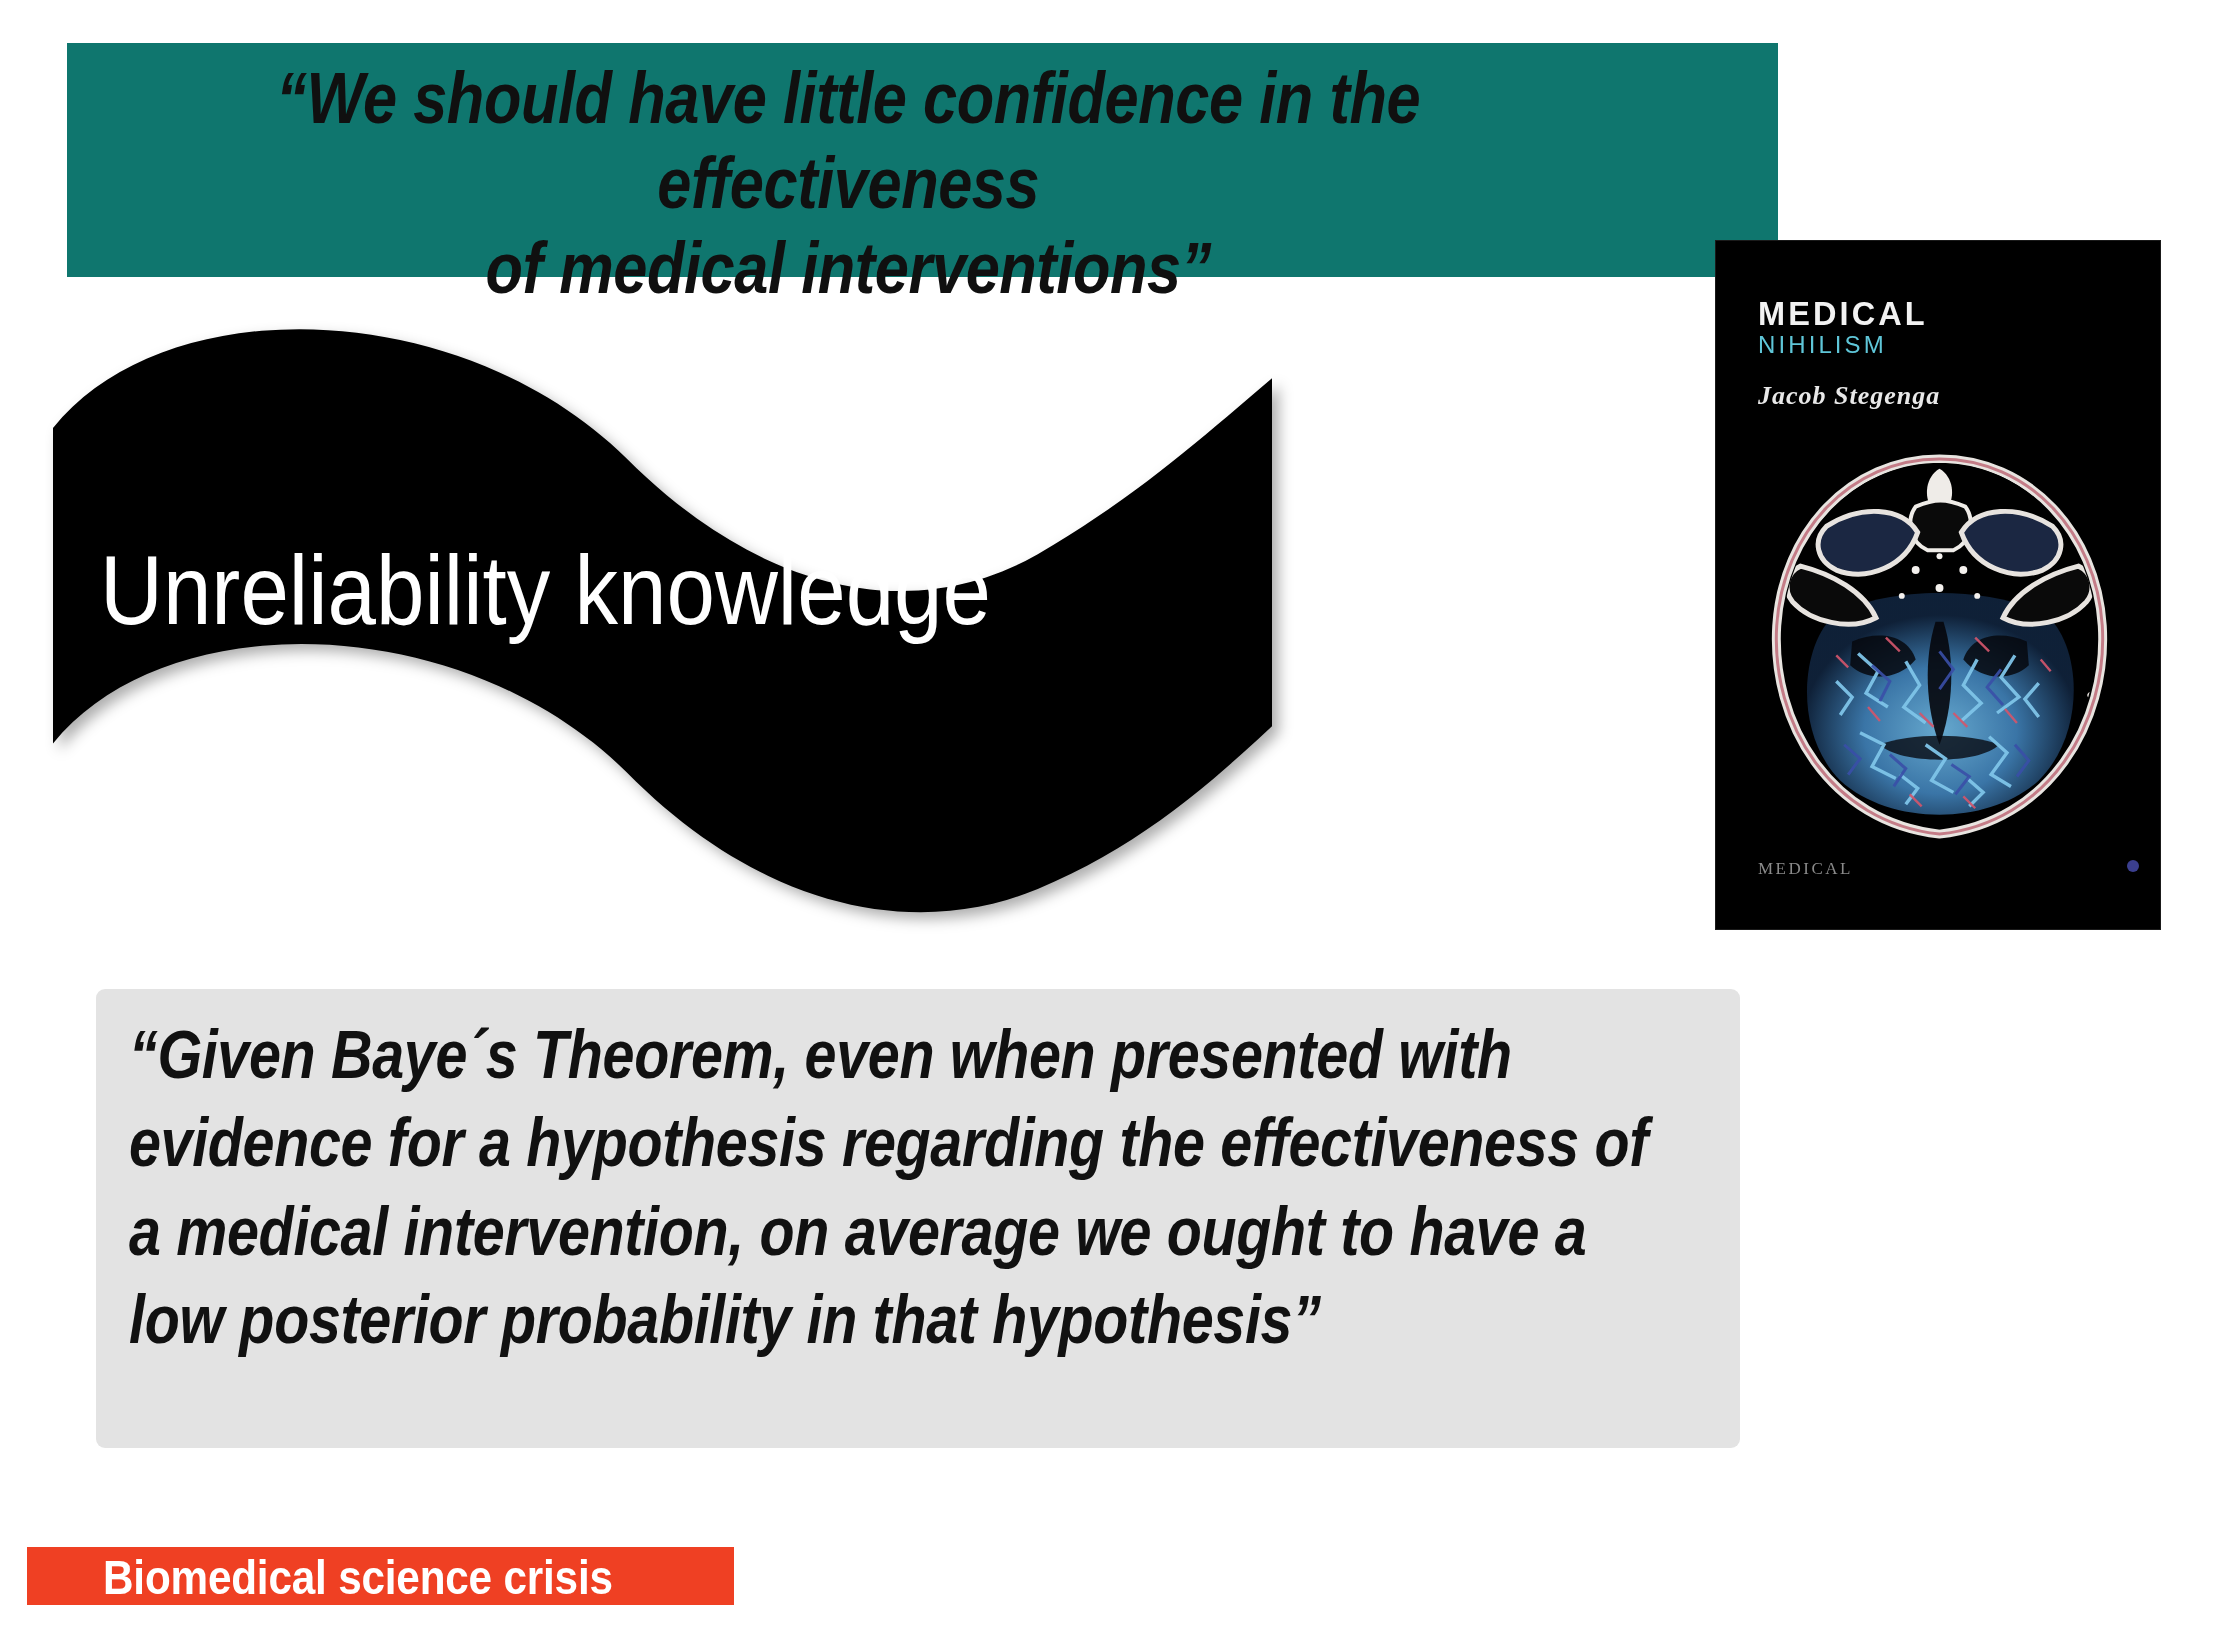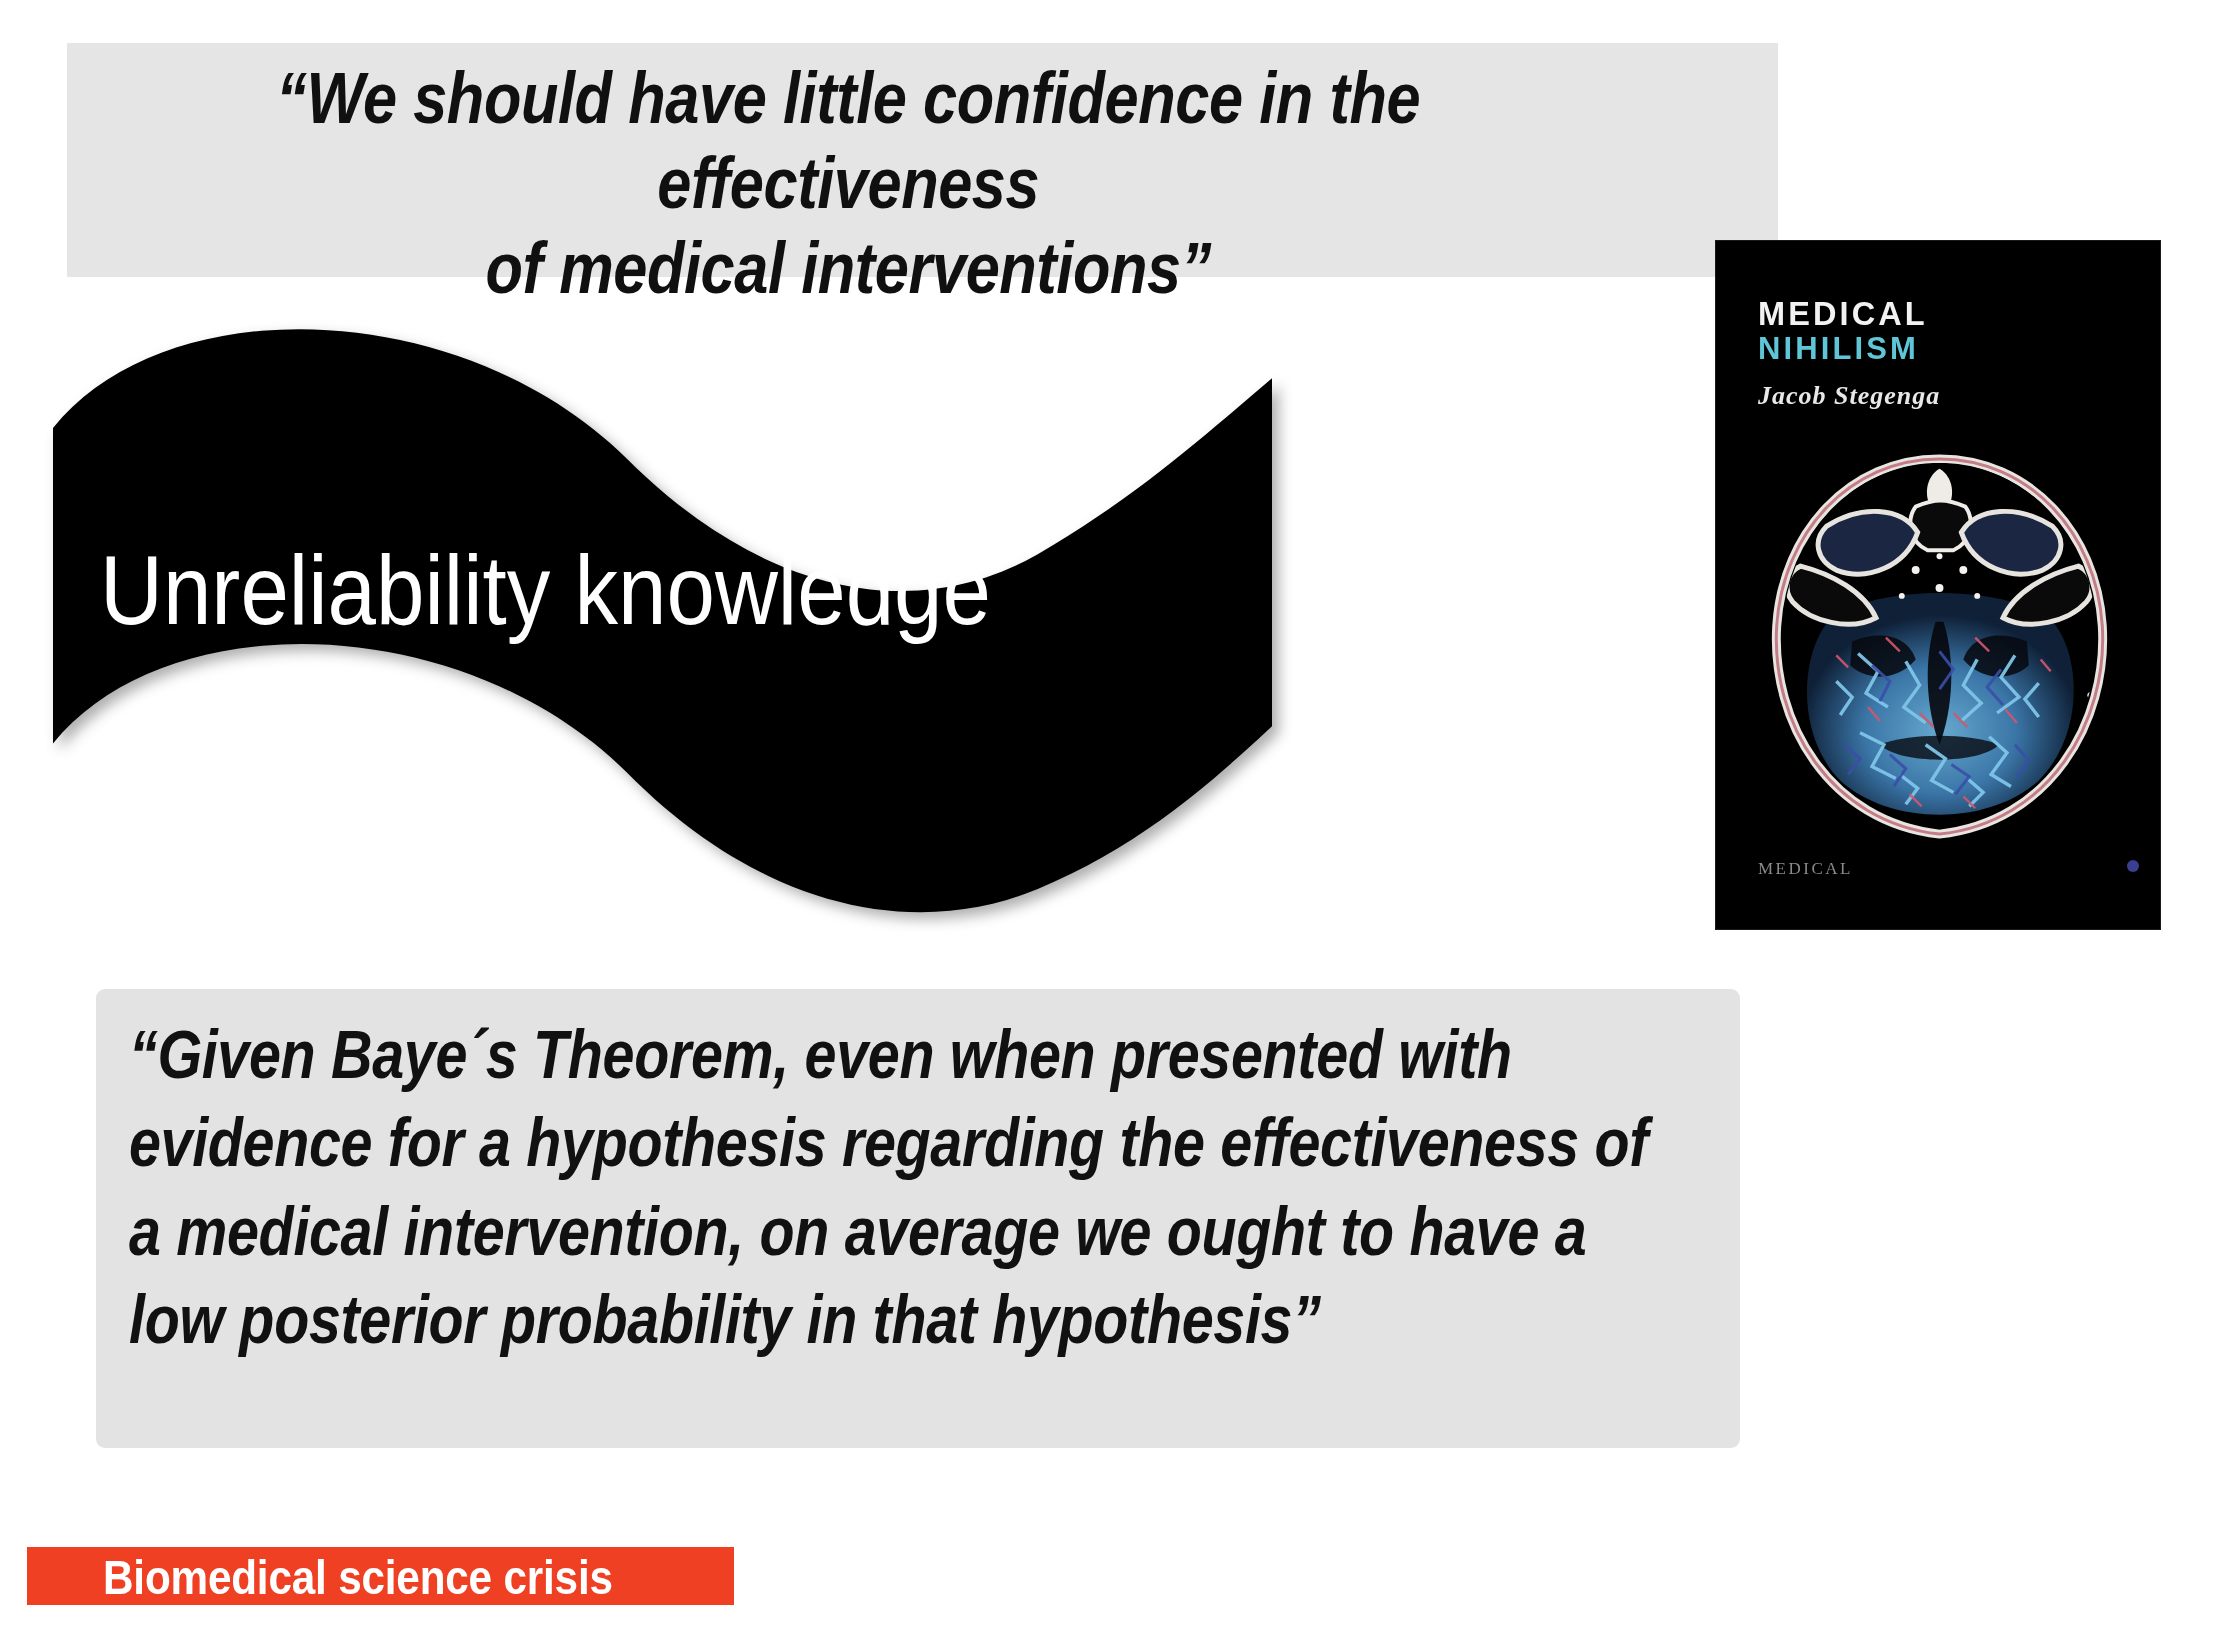--- a/index.html
+++ b/index.html
@@ -24,21 +24,21 @@
     background: #ffffff;
   }
 
   
   #quote-top-box {
     position: absolute;
     left: 67px;
     top: 43px;
     width: 1711px;
     height: 234px;
-    background: #e5e5e5;
+    background: #0f766e;
     box-sizing: border-box;
     padding: 13.4px 25px 0 25px;
     display: flex;
     align-items: flex-start;
     justify-content: center;
   }
   #quote-top-text {
     font-family: "Liberation Sans", sans-serif;
     font-style: italic;
     font-weight: 700;
@@ -106,22 +106,22 @@
     font-size: 32.5px;
     letter-spacing: 3.1px;
     color: #f2f2f2;
     line-height: 1.18;
   }
   #book-title-nihilism {
     position: absolute;
     left: 42px;
     top: 90px;
     font-family: "Liberation Sans", sans-serif;
-    font-weight: 700;
-    font-size: 31px;
+    font-weight: 400;
+    font-size: 24px;
     letter-spacing: 3.1px;
     color: #5fc6d8;
     line-height: 1.18;
   }
   #book-author {
     position: absolute;
     left: 42px;
     top: 140px;
     font-family: "Liberation Serif", serif;
     font-style: italic;

